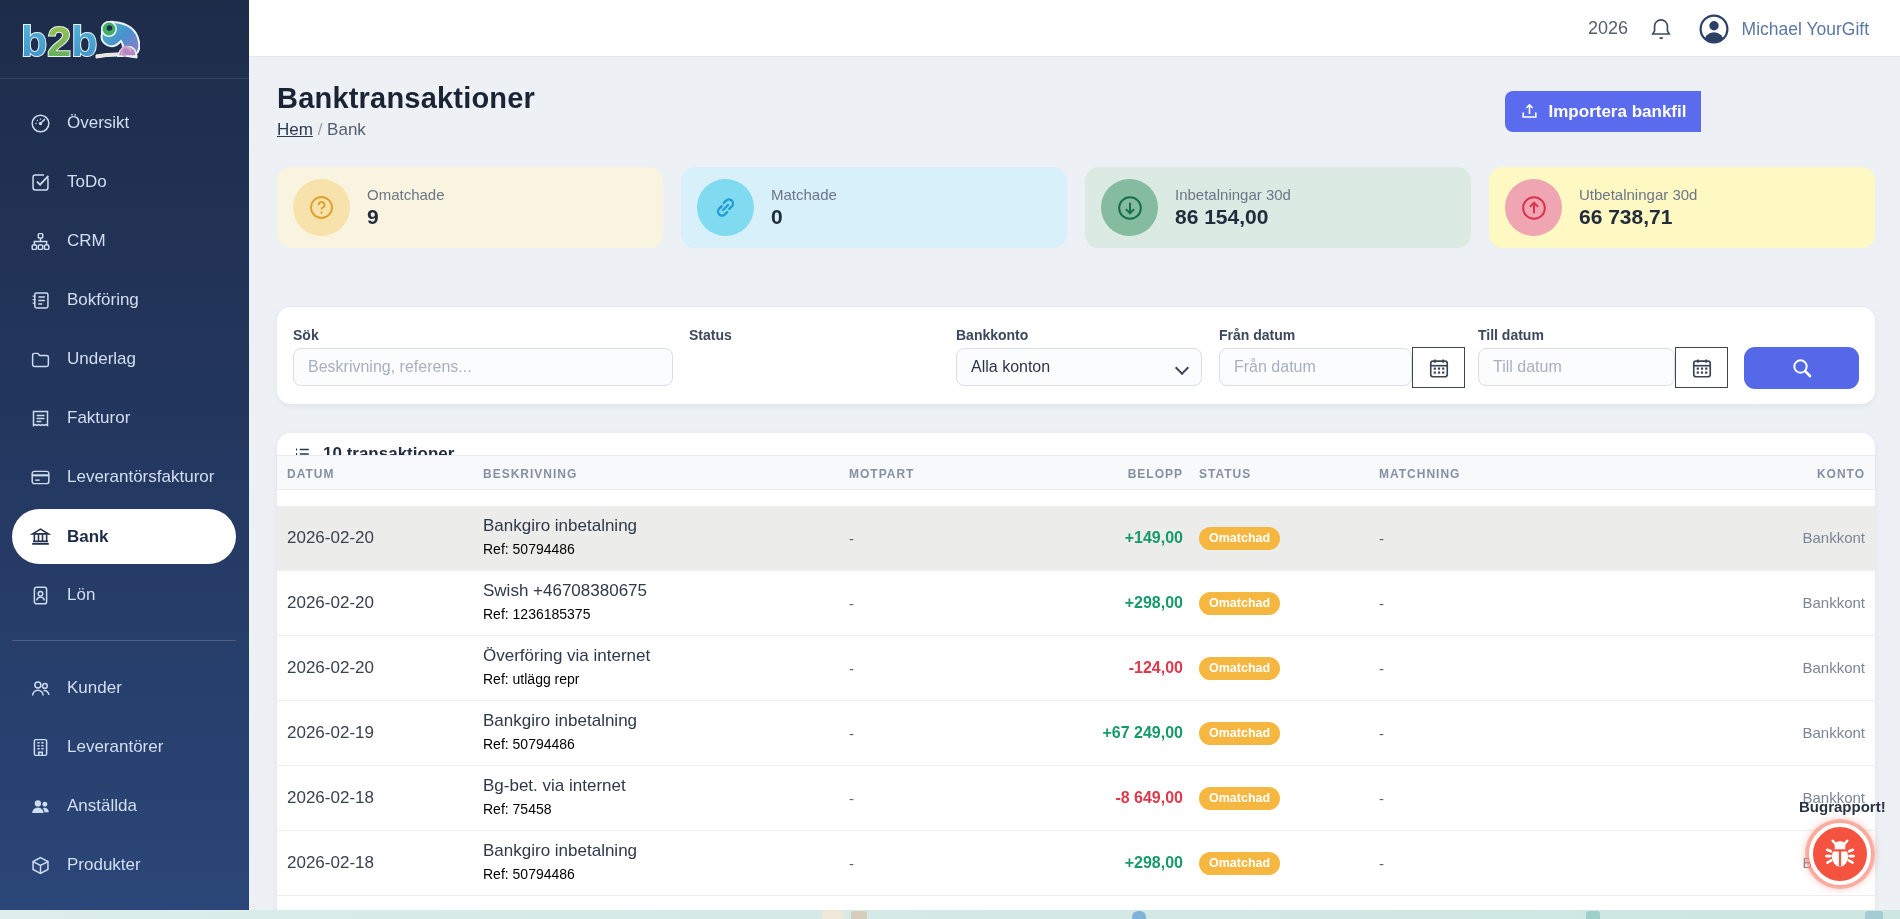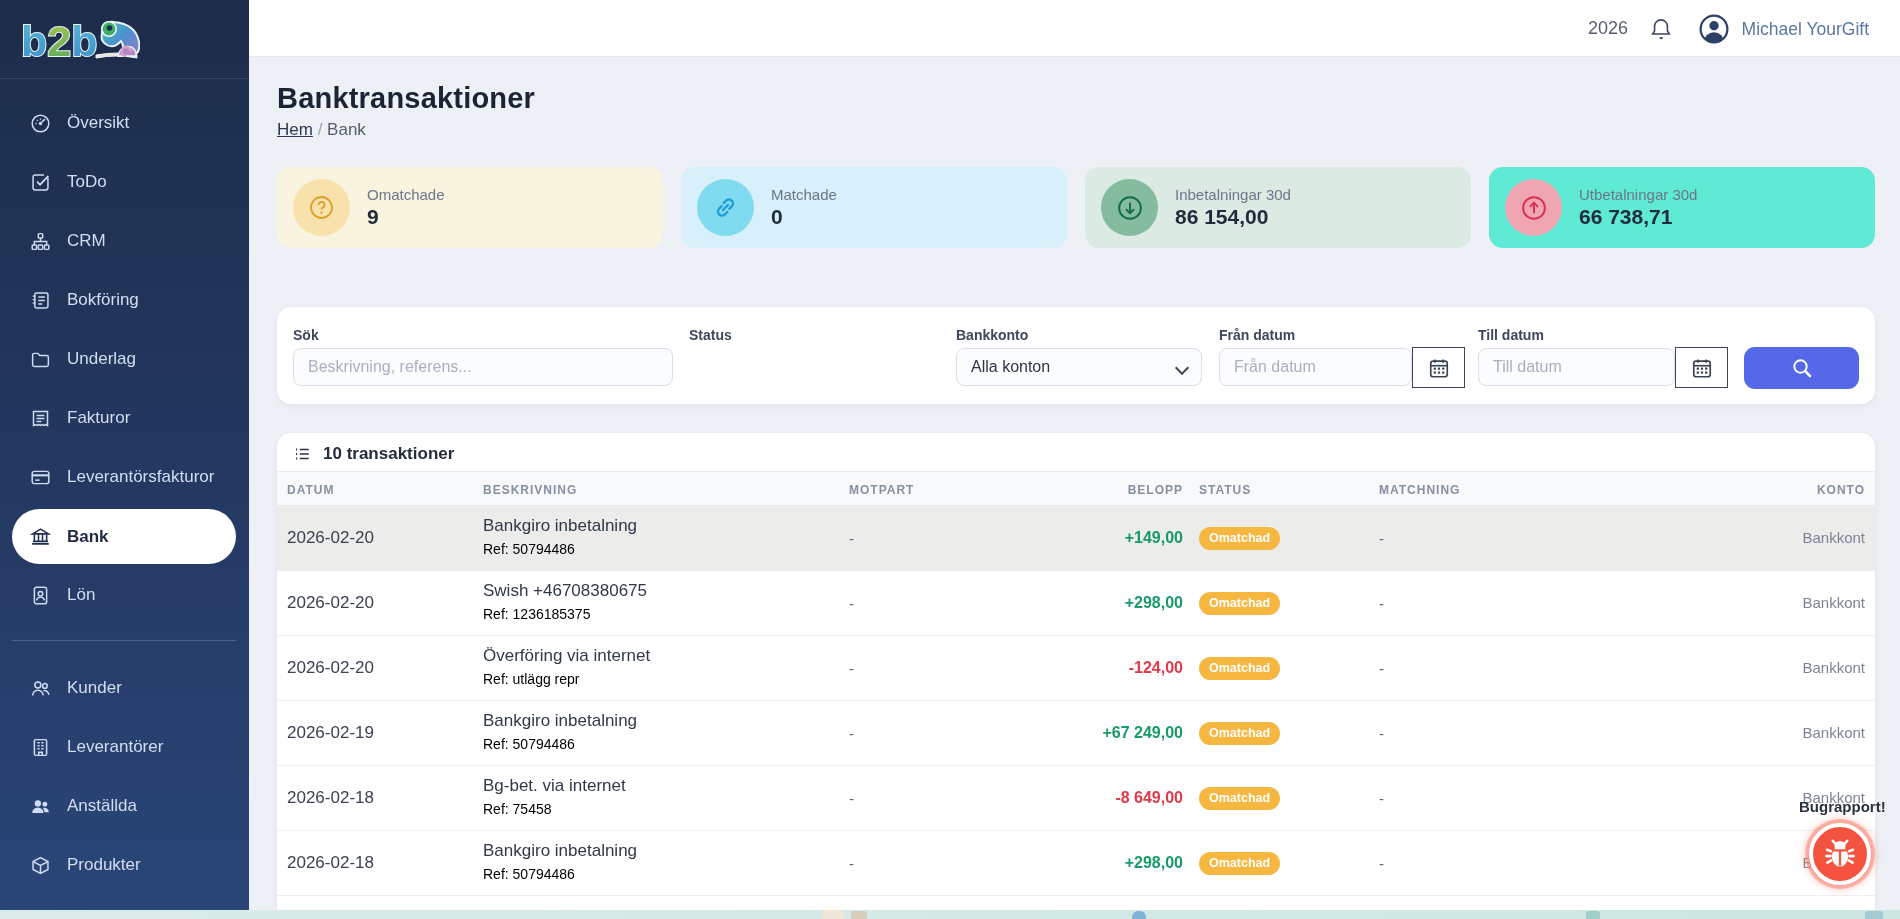--- a/index.html
+++ b/index.html
@@ -44,41 +44,41 @@
   .cards { position:absolute; left:277px; top:167px; width:1598px; height:81px; display:grid;
     grid-template-columns:1fr 1fr 1fr 1fr; grid-gap:18px; }
   .card { border-radius:14px; position:relative; }
   .card .circ { position:absolute; left:16px; top:12px; width:57px; height:57px; border-radius:50%;
     display:flex; align-items:center; justify-content:center; }
   .card .lbl { position:absolute; left:90px; top:19px; font-size:15px; color:#6d7689; }
   .card .val { position:absolute; left:90px; top:38px; font-size:21px; font-weight:bold; color:#222c3d; }
   .c1 { background:#f8f4e0; } .c1 .circ { background:#f8e2ab; }
   .c2 { background:#d7f0f9; } .c2 .circ { background:#80daf0; }
   .c3 { background:#dbeae2; } .c3 .circ { background:#85bb9e; }
-  .c4 { background:#5eead4; } .c4 .circ { background:#efa5b2; }
+  .c4 { background:#fef9c3; } .c4 .circ { background:#efa5b2; }
 
   
   .filter { position:absolute; left:277px; top:307px; width:1598px; height:97px; background:#fff; border-radius:14px;
     box-shadow:0 2px 6px rgba(40,60,100,0.06); }
   .f-lbl { position:absolute; top:20px; font-size:14px; font-weight:bold; color:#3d485f; }
   .f-input { position:absolute; top:41px; height:38px; border:1px solid #d9dee8; border-radius:8px; background:#fbfcfe;
     font-size:16px; color:#a8b0c0; display:flex; align-items:center; padding-left:14px; }
   .f-select { position:absolute; top:41px; height:38px; border:1px solid #d9dee8; border-radius:8px; background:#fbfcfe;
     font-size:16px; color:#2b3547; display:flex; align-items:center; padding-left:14px; }
   .chev { position:absolute; right:14px; top:14px; width:10px; height:10px; border-right:2px solid #3c4658; border-bottom:2px solid #3c4658; transform:rotate(45deg); }
   .cal-btn { position:absolute; top:40px; width:53px; height:41px; background:#fff; border:1px solid #3e4554; display:flex; align-items:center; justify-content:center; }
   .btn-search { position:absolute; left:1467px; top:40px; width:115px; height:42px; background:#5468e8; border-radius:11px;
     display:flex; align-items:center; justify-content:center; }
 
   
   .tablecard { position:absolute; left:277px; top:433px; width:1598px; height:481px; background:#fff; border-radius:14px 14px 0 0;
     box-shadow:0 2px 6px rgba(40,60,100,0.06); }
   .t-title { position:absolute; left:16px; top:11px; font-size:17px; font-weight:bold; color:#232d3e;
     display:flex; align-items:center; gap:12px; }
-  .t-head { position:absolute; left:0; top:38px; width:1598px; height:35px; background:#f7f9fb;
+  .t-head { position:absolute; left:0; top:22px; width:1598px; height:35px; background:#f7f9fb;
     border-top:1px solid #e8ebf0; border-bottom:1px solid #e8ebf0; }
   .th { position:absolute; top:11px; font-size:12px; font-weight:bold; color:#8690a4; letter-spacing:1px; }
   .row { position:absolute; left:0; width:1598px; height:65px; border-bottom:1px solid #eceef2; }
   .row.alt { background:#ececeb; }
   .cell-date { position:absolute; left:10px; top:22px; font-size:17px; color:#39424f; }
   .cell-desc { position:absolute; left:206px; top:10px; }
   .cell-desc .d1 { font-size:17px; color:#2f3949; }
   .cell-desc .d2 { font-size:14px; color:#000000; margin-top:5px; }
   .cell-dash1 { position:absolute; left:572px; top:24px; font-size:15px; color:#5c6472; }
   .cell-amt { position:absolute; right:692px; top:23px; font-size:16px; font-weight:bold; }
@@ -249,20 +249,26 @@
         </g>
         <circle cx="15" cy="15" r="13.4" fill="none" stroke="#2d4166" stroke-width="2.2"></circle>
       </svg>
     </div>
     <div class="tb-name">Michael YourGift</div>
   </div>
 
   <div class="content"></div>
   <div class="pg-title">Banktransaktioner</div>
   <div class="breadcrumb"><a>Hem</a> <span style="color:#9aa1ae">/</span> <span class="cur">Bank</span></div>
+  <div class="btn-import">
+    <svg width="19" height="19" viewBox="0 0 24 24" fill="none" stroke="#fff" stroke-width="2">
+        <path d="M12 15 V4 M8 7.5 L12 3.5 L16 7.5"></path>
+        <path d="M4 14 V19 H20 V14" stroke-linecap="round"></path>
+      </svg>
+    Importera bankfil</div>
 
   <div class="cards">
     <div class="card c1">
         <div class="circ">
       <svg width="27" height="27" viewBox="0 0 24 24" fill="none" stroke="#dfa12c" stroke-width="1.7">
             <circle cx="12" cy="12" r="9.3"></circle>
             <path d="M9.5 9.7 a2.6 2.6 0 1 1 3.5 2.4 c-0.75 0.3 -1 0.8 -1 1.7"></path>
             <circle cx="12" cy="16.6" r="1" fill="#dfa12c" stroke="none"></circle>
           </svg>
       </div>

